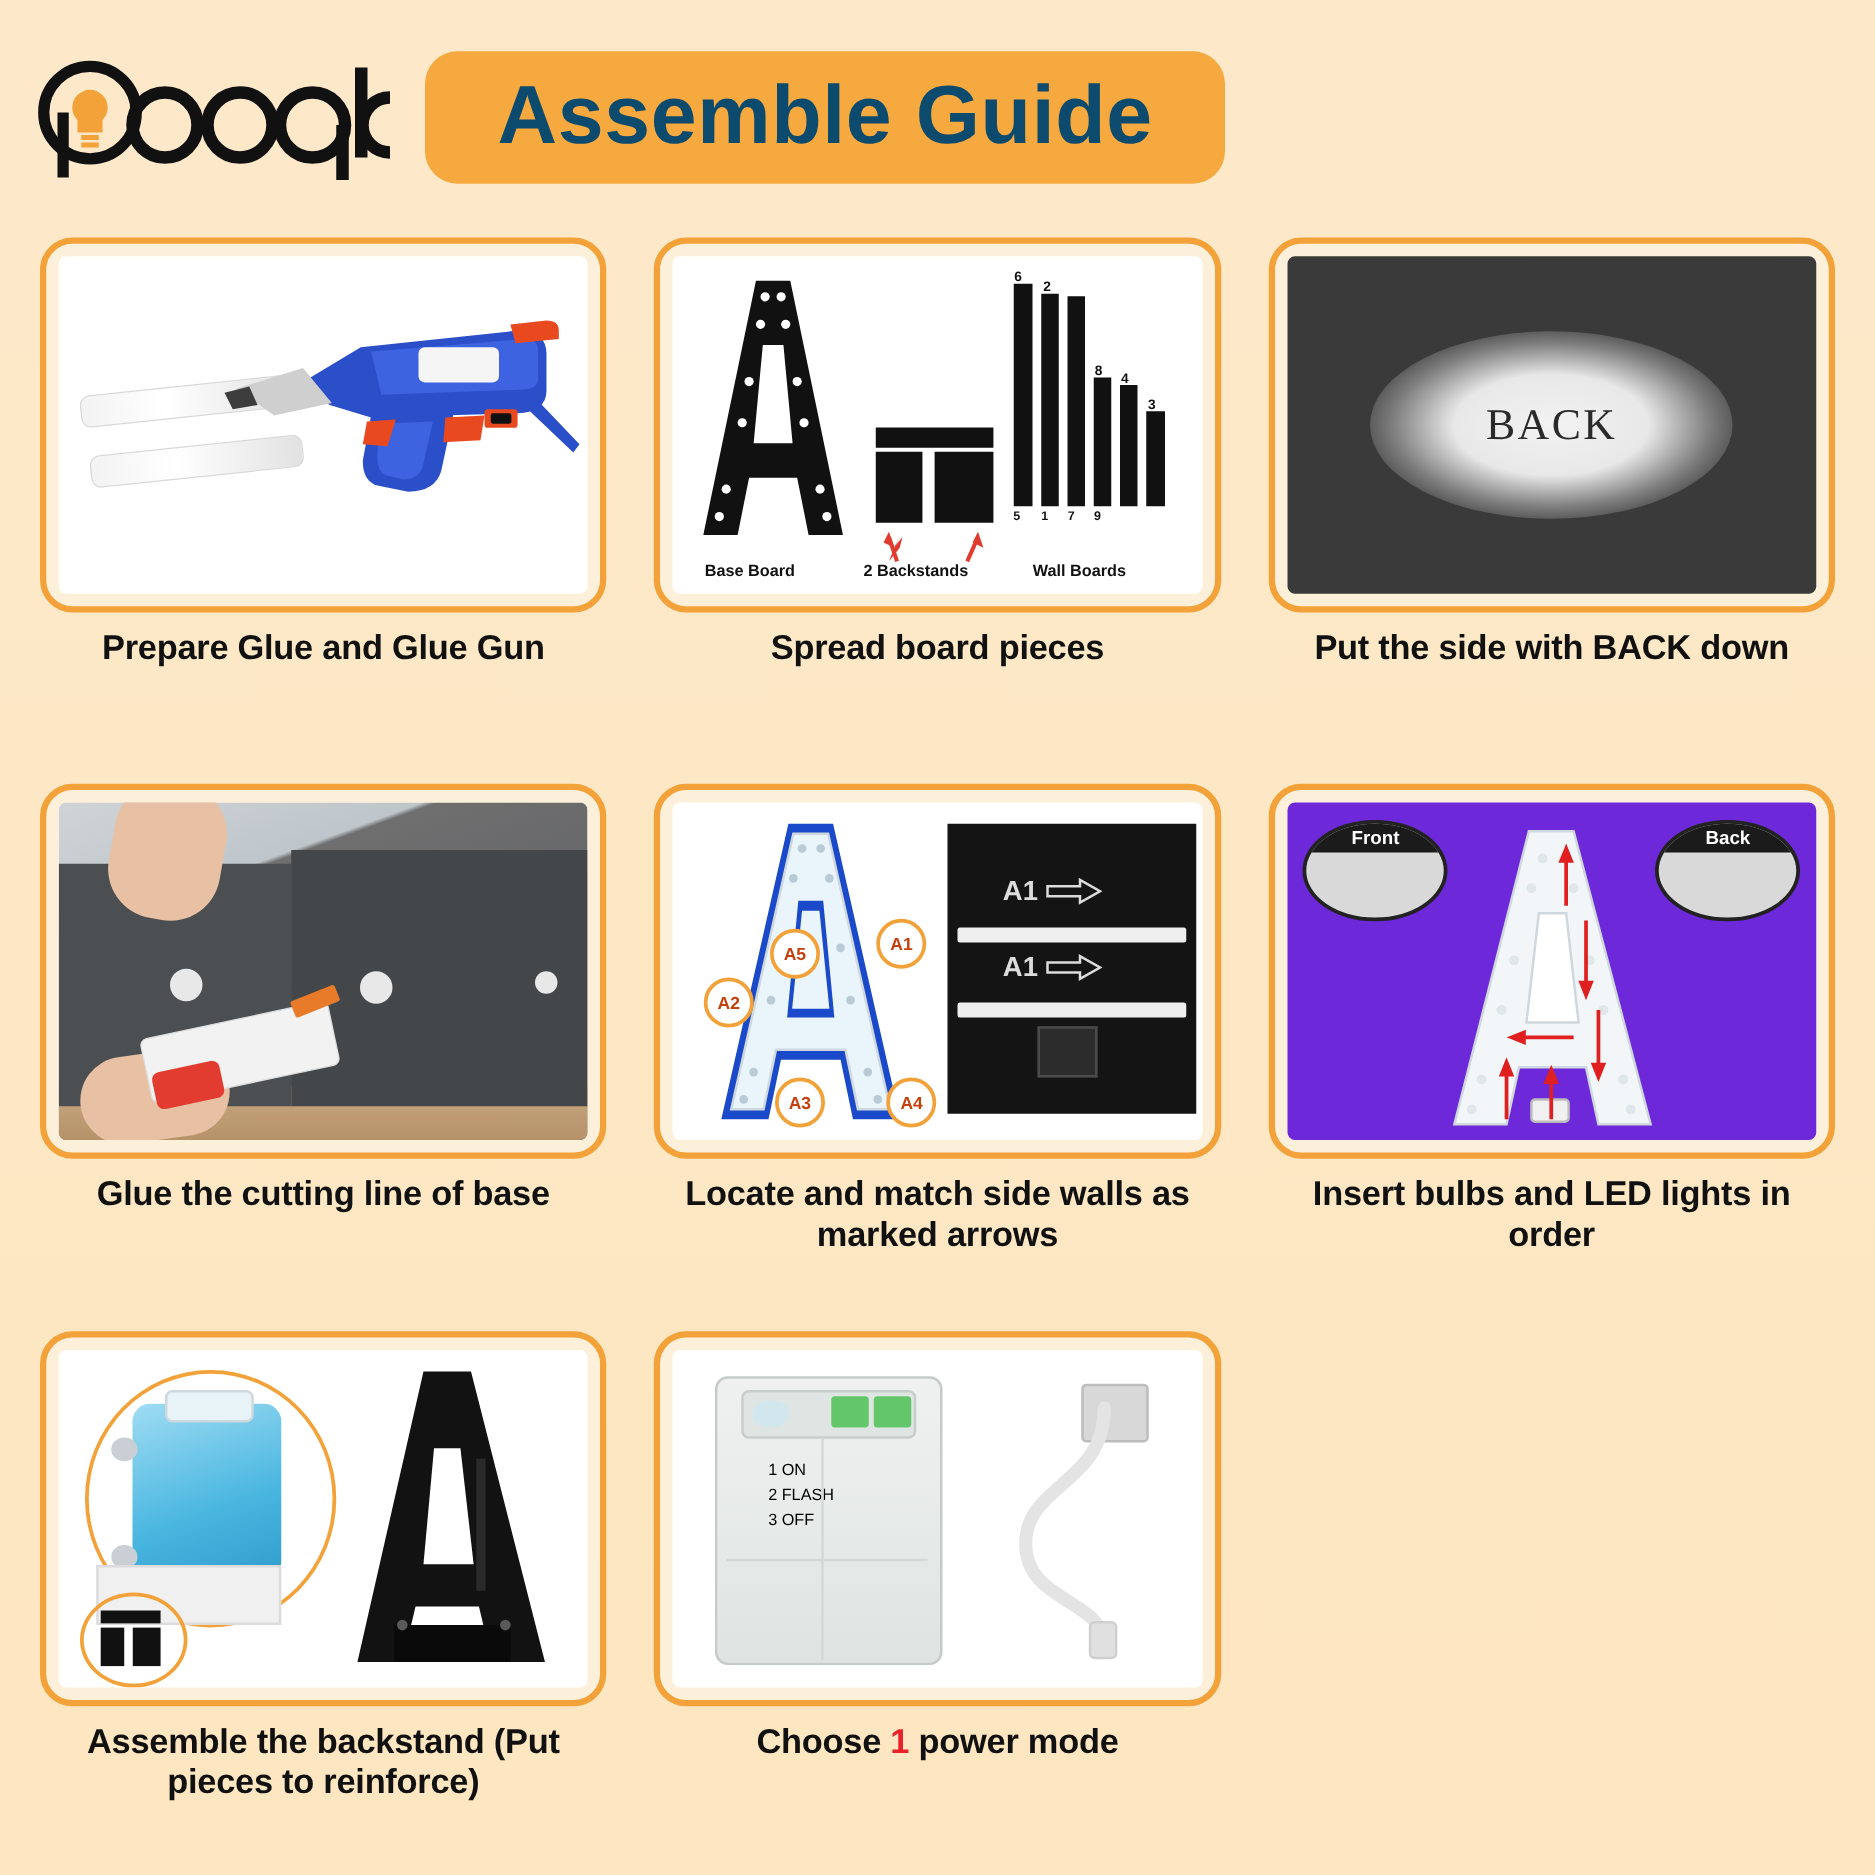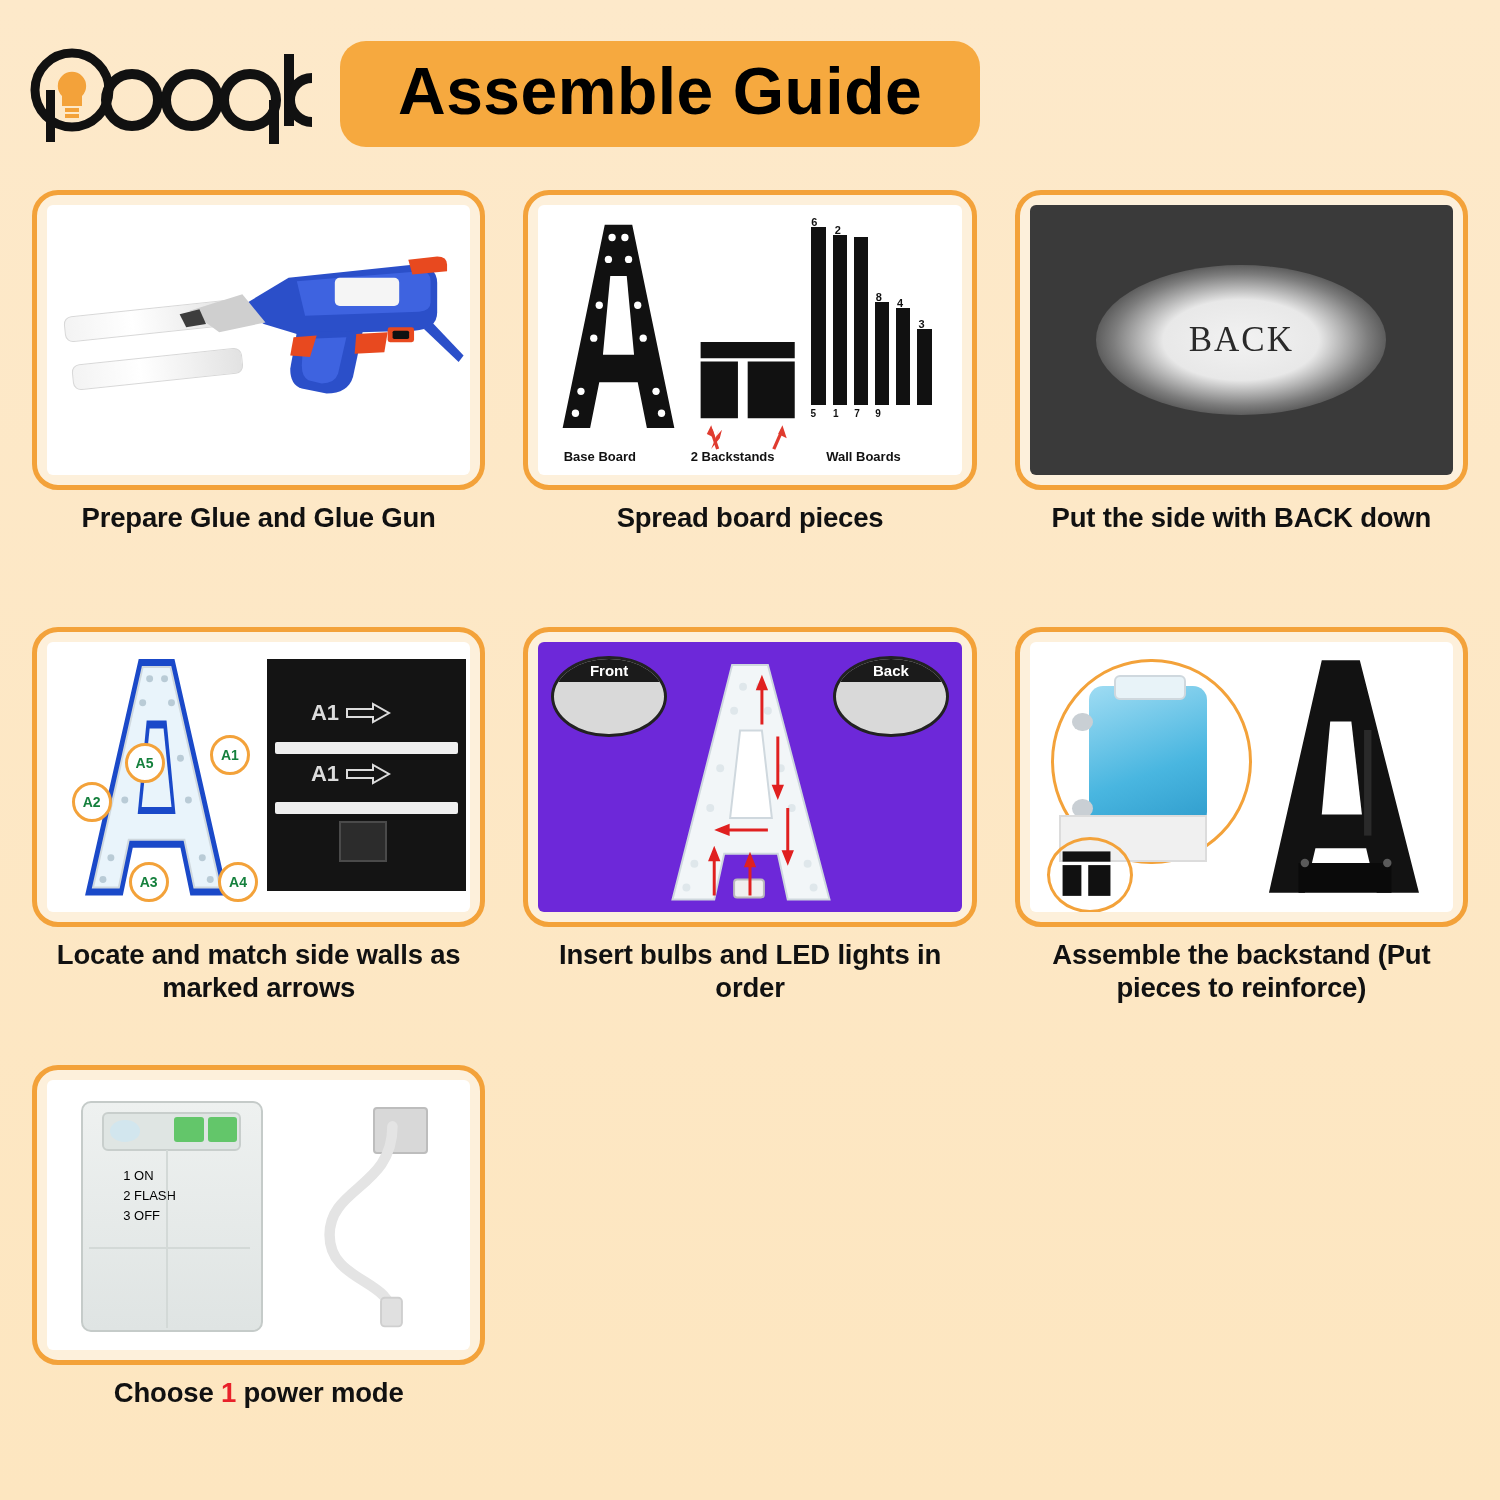--- a/index.html
+++ b/index.html
@@ -43,21 +43,21 @@
     background: #f6a93f;
     border-radius: 26px;
     padding: 10px 58px 16px 58px;
     display: flex;
     align-items: center;
     justify-content: center;
     height: 106px;
     box-sizing: border-box;
   }
   .title-pill .title-text {
-    color: #000000;
+    color: #0c4a6e;
     font-size: 66px;
     font-weight: bold;
     letter-spacing: 0.5px;
     line-height: 1;
     white-space: nowrap;
   }
 
   
   .grid {
     display: grid;
@@ -154,21 +154,21 @@
   .p4 .hand { position:absolute; background:#e8c0a4; border-radius:40px; }
   .p4 .gun { position:absolute; background:#f2f2f2; border-radius:6px; border:1px solid #ddd; }
   .p4 .gunTip { position:absolute; background:#e77b2a; border-radius:2px; }
 
   .p5 { background:#ffffff; }
   .p5 .letter-wrap { position:absolute; left:2%; top:4%; width:48%; height:92%; }
   .p5 .blackpanel { position:absolute; right:1%; top:6%; width:47%; height:86%; background:#141414; }
   .marker {
     position:absolute; width:34px;height:34px;border-radius:50%;
     background:#fff; border:3px solid #f3a23a;
-    color:#15803d; font-size:14px; font-weight:700;
+    color:#c2410c; font-size:14px; font-weight:700;
     display:flex;align-items:center;justify-content:center;
   }
   .arrowtag {
     position:absolute; color:#dcdcdc; font-size:22px; font-weight:700;
     display:flex; align-items:center; gap:6px;
   }
 
   .p6 { background: linear-gradient(180deg,#2e2e2e,#1d1d1d); }
   .p6 .wall { position:absolute; left:0; top:0; width:100%; height:62%; background:#3a3a3a; }
   .p6 .base { position:absolute; left:0; bottom:0; width:100%; height:38%; background:#262626; }
@@ -328,20 +328,40 @@
       <div class="frame">
         <div class="inner p-dark">
           <div class="back-glow">
             <span class="back-text">BACK</span>
           </div>
         </div>
       </div>
       <div class="caption">Put the side with BACK down</div>
     </div>
 
+    <div class="cell">
+      <div class="frame">
+        <div class="inner">
+          <div class="photo p4">
+            <div class="floor"></div>
+            <div class="boardL"></div>
+            <div class="boardR"></div>
+            <div class="dot" style="left:21%;top:49%;"></div>
+            <div class="dot" style="left:57%;top:50%;"></div>
+            <div class="dot" style="left:90%;top:50%;width:18px;height:18px;"></div>
+            <div class="hand" style="left:10%;top:-6%;width:90px;height:110px;transform:rotate(10deg);"></div>
+            <div class="hand" style="left:4%;top:74%;width:120px;height:70px;transform:rotate(-8deg);"></div>
+            <div class="gun" style="left:16%;top:64%;width:36%;height:19%;transform:rotate(-12deg);"></div>
+            <div class="gunTip" style="left:44%;top:56%;width:9%;height:5%;transform:rotate(-22deg);"></div>
+            <div class="gun" style="left:18%;top:78%;width:13%;height:11%;background:#e23b2f;border:none;transform:rotate(-12deg);"></div>
+          </div>
+        </div>
+      </div>
+      <div class="caption">Glue the cutting line of base</div>
+    </div>
 
     <div class="cell">
       <div class="frame">
         <div class="inner p5">
           <div class="letter-wrap">
             <svg viewBox="0 0 160 250" style="width:100%;height:100%;">
               <path d="M62 6 L98 6 L152 244 L114 244 L104 196 L56 196 L46 244 L8 244 Z" fill="#1a49c9"></path>
               <path d="M66 14 L94 14 L144 236 L118 236 L108 188 L52 188 L42 236 L16 236 Z" fill="#e9f4fb" stroke="#cfd8de" stroke-width="2"></path>
               <path d="M70 68 L90 68 L99 162 L61 162 Z" fill="#1a49c9"></path>
               <path d="M73 76 L87 76 L95 155 L65 155 Z" fill="#e9f4fb"></path>

